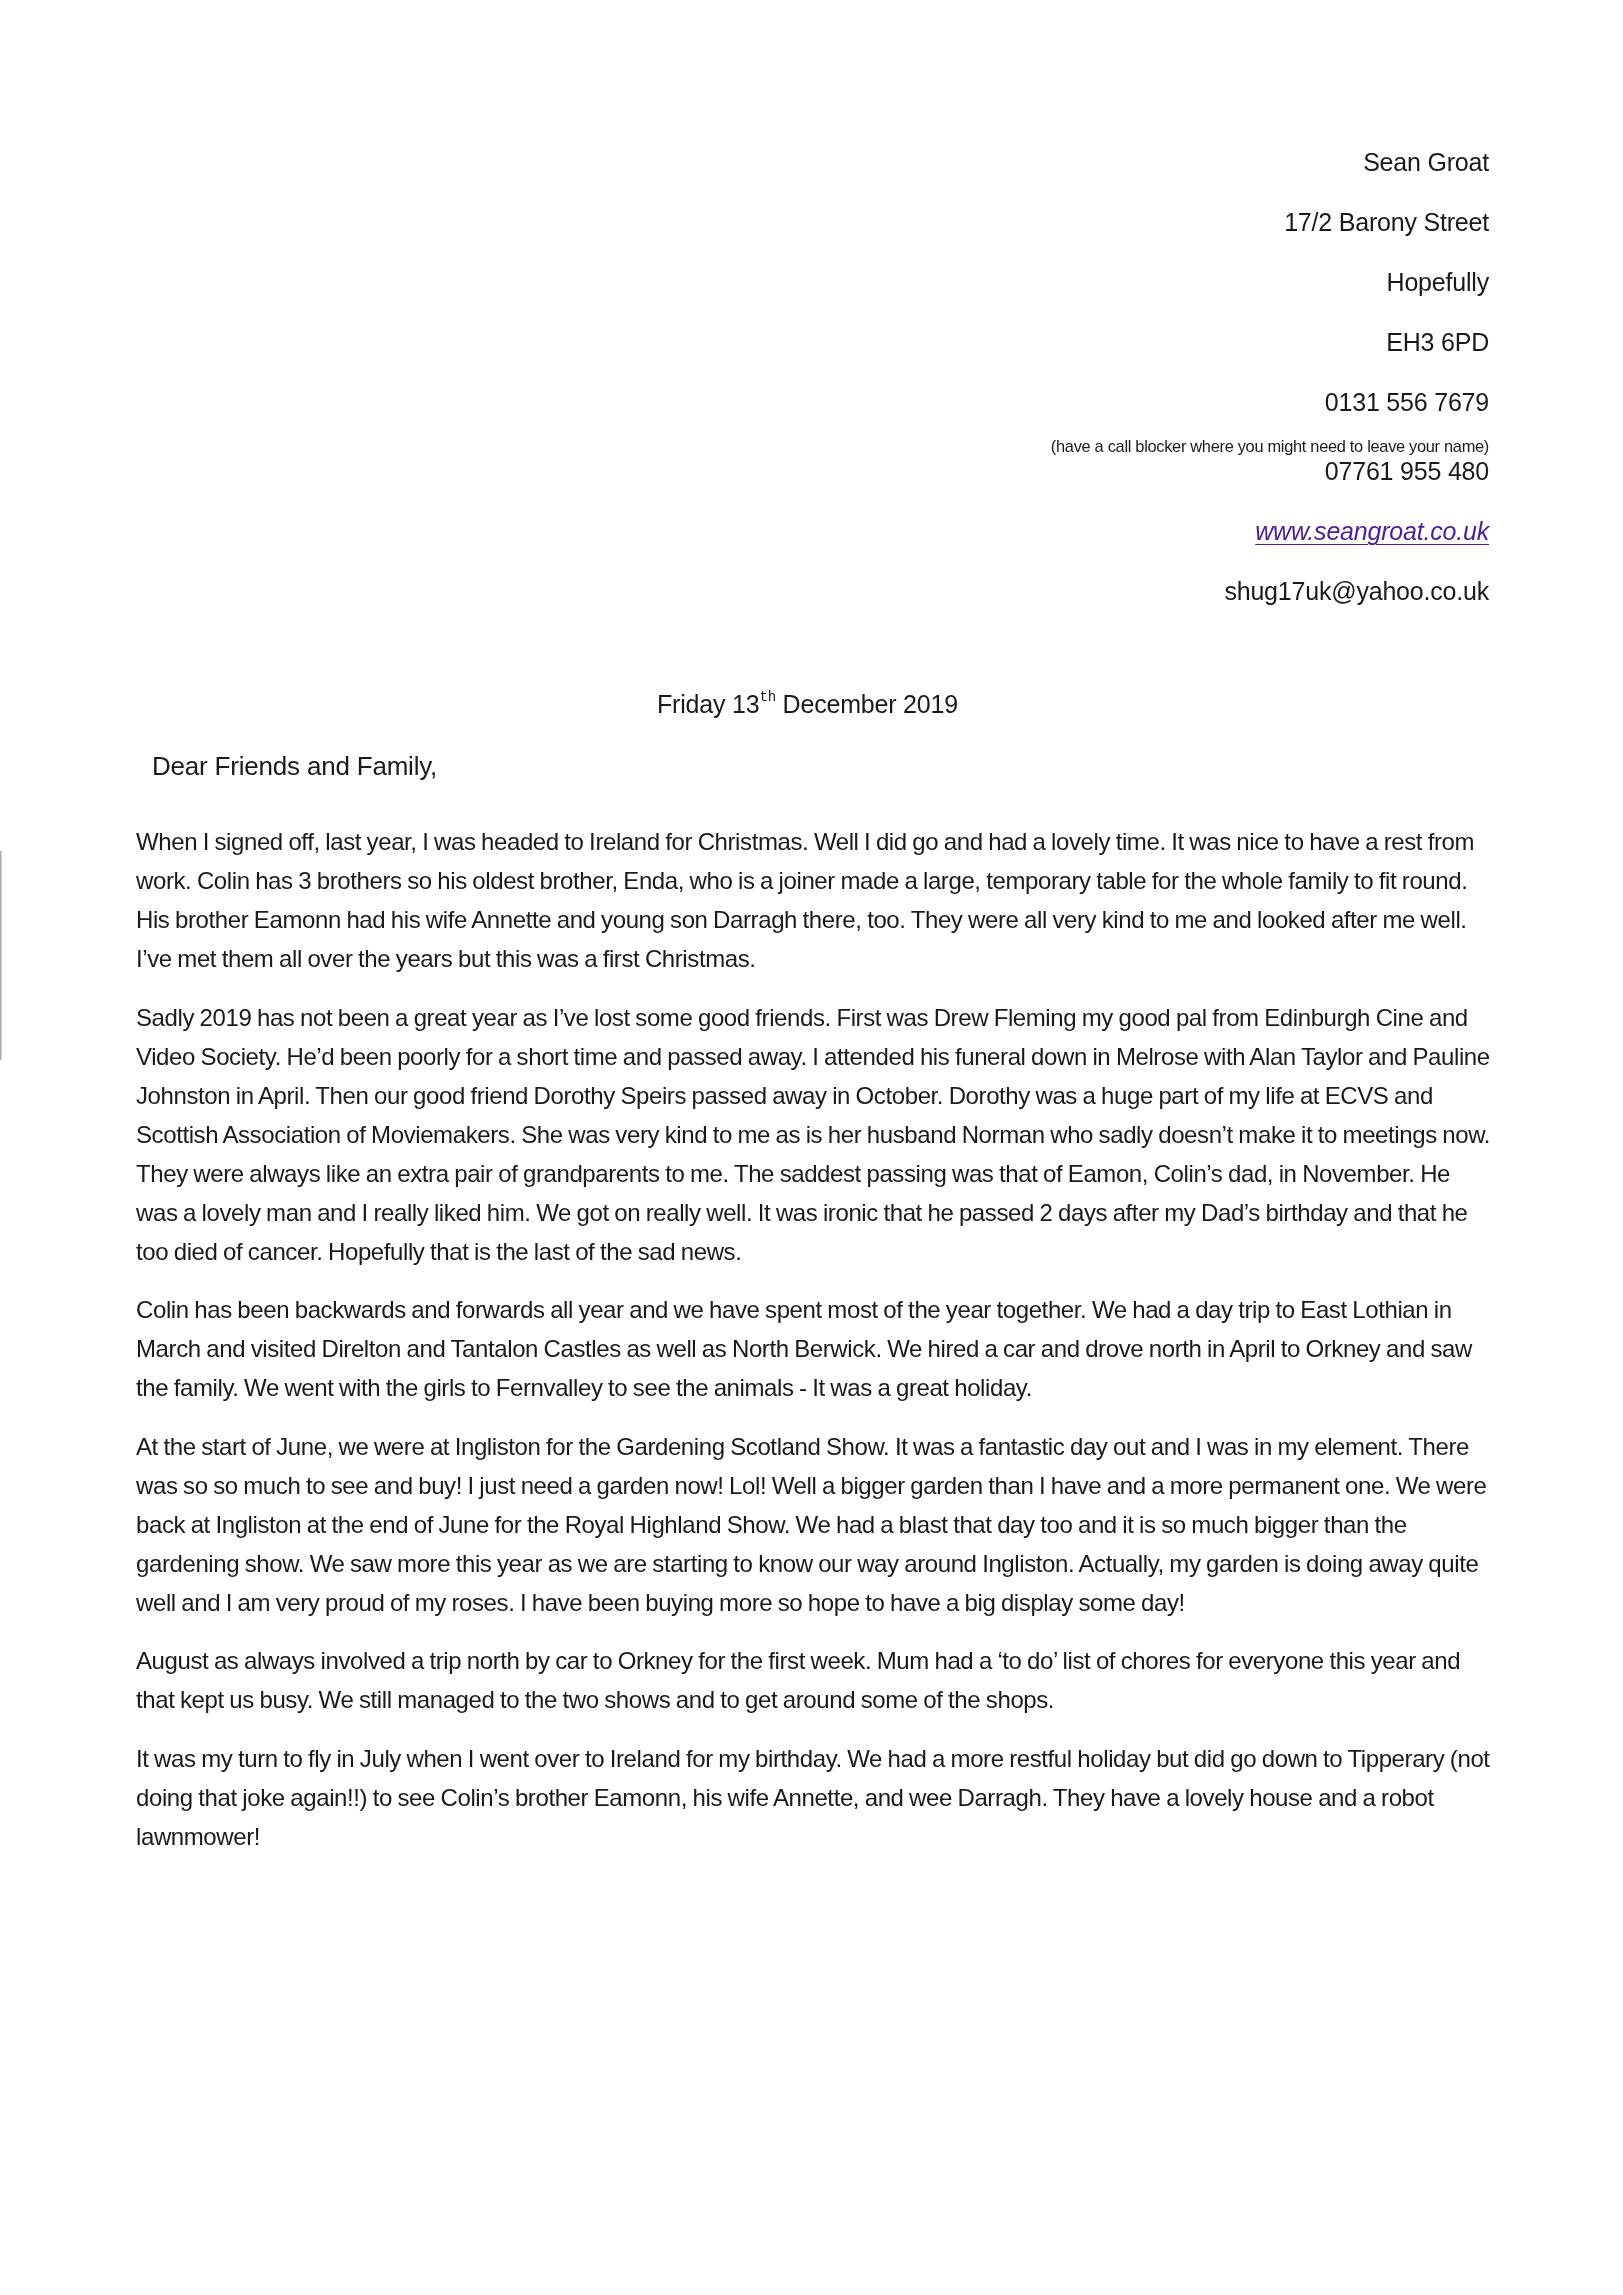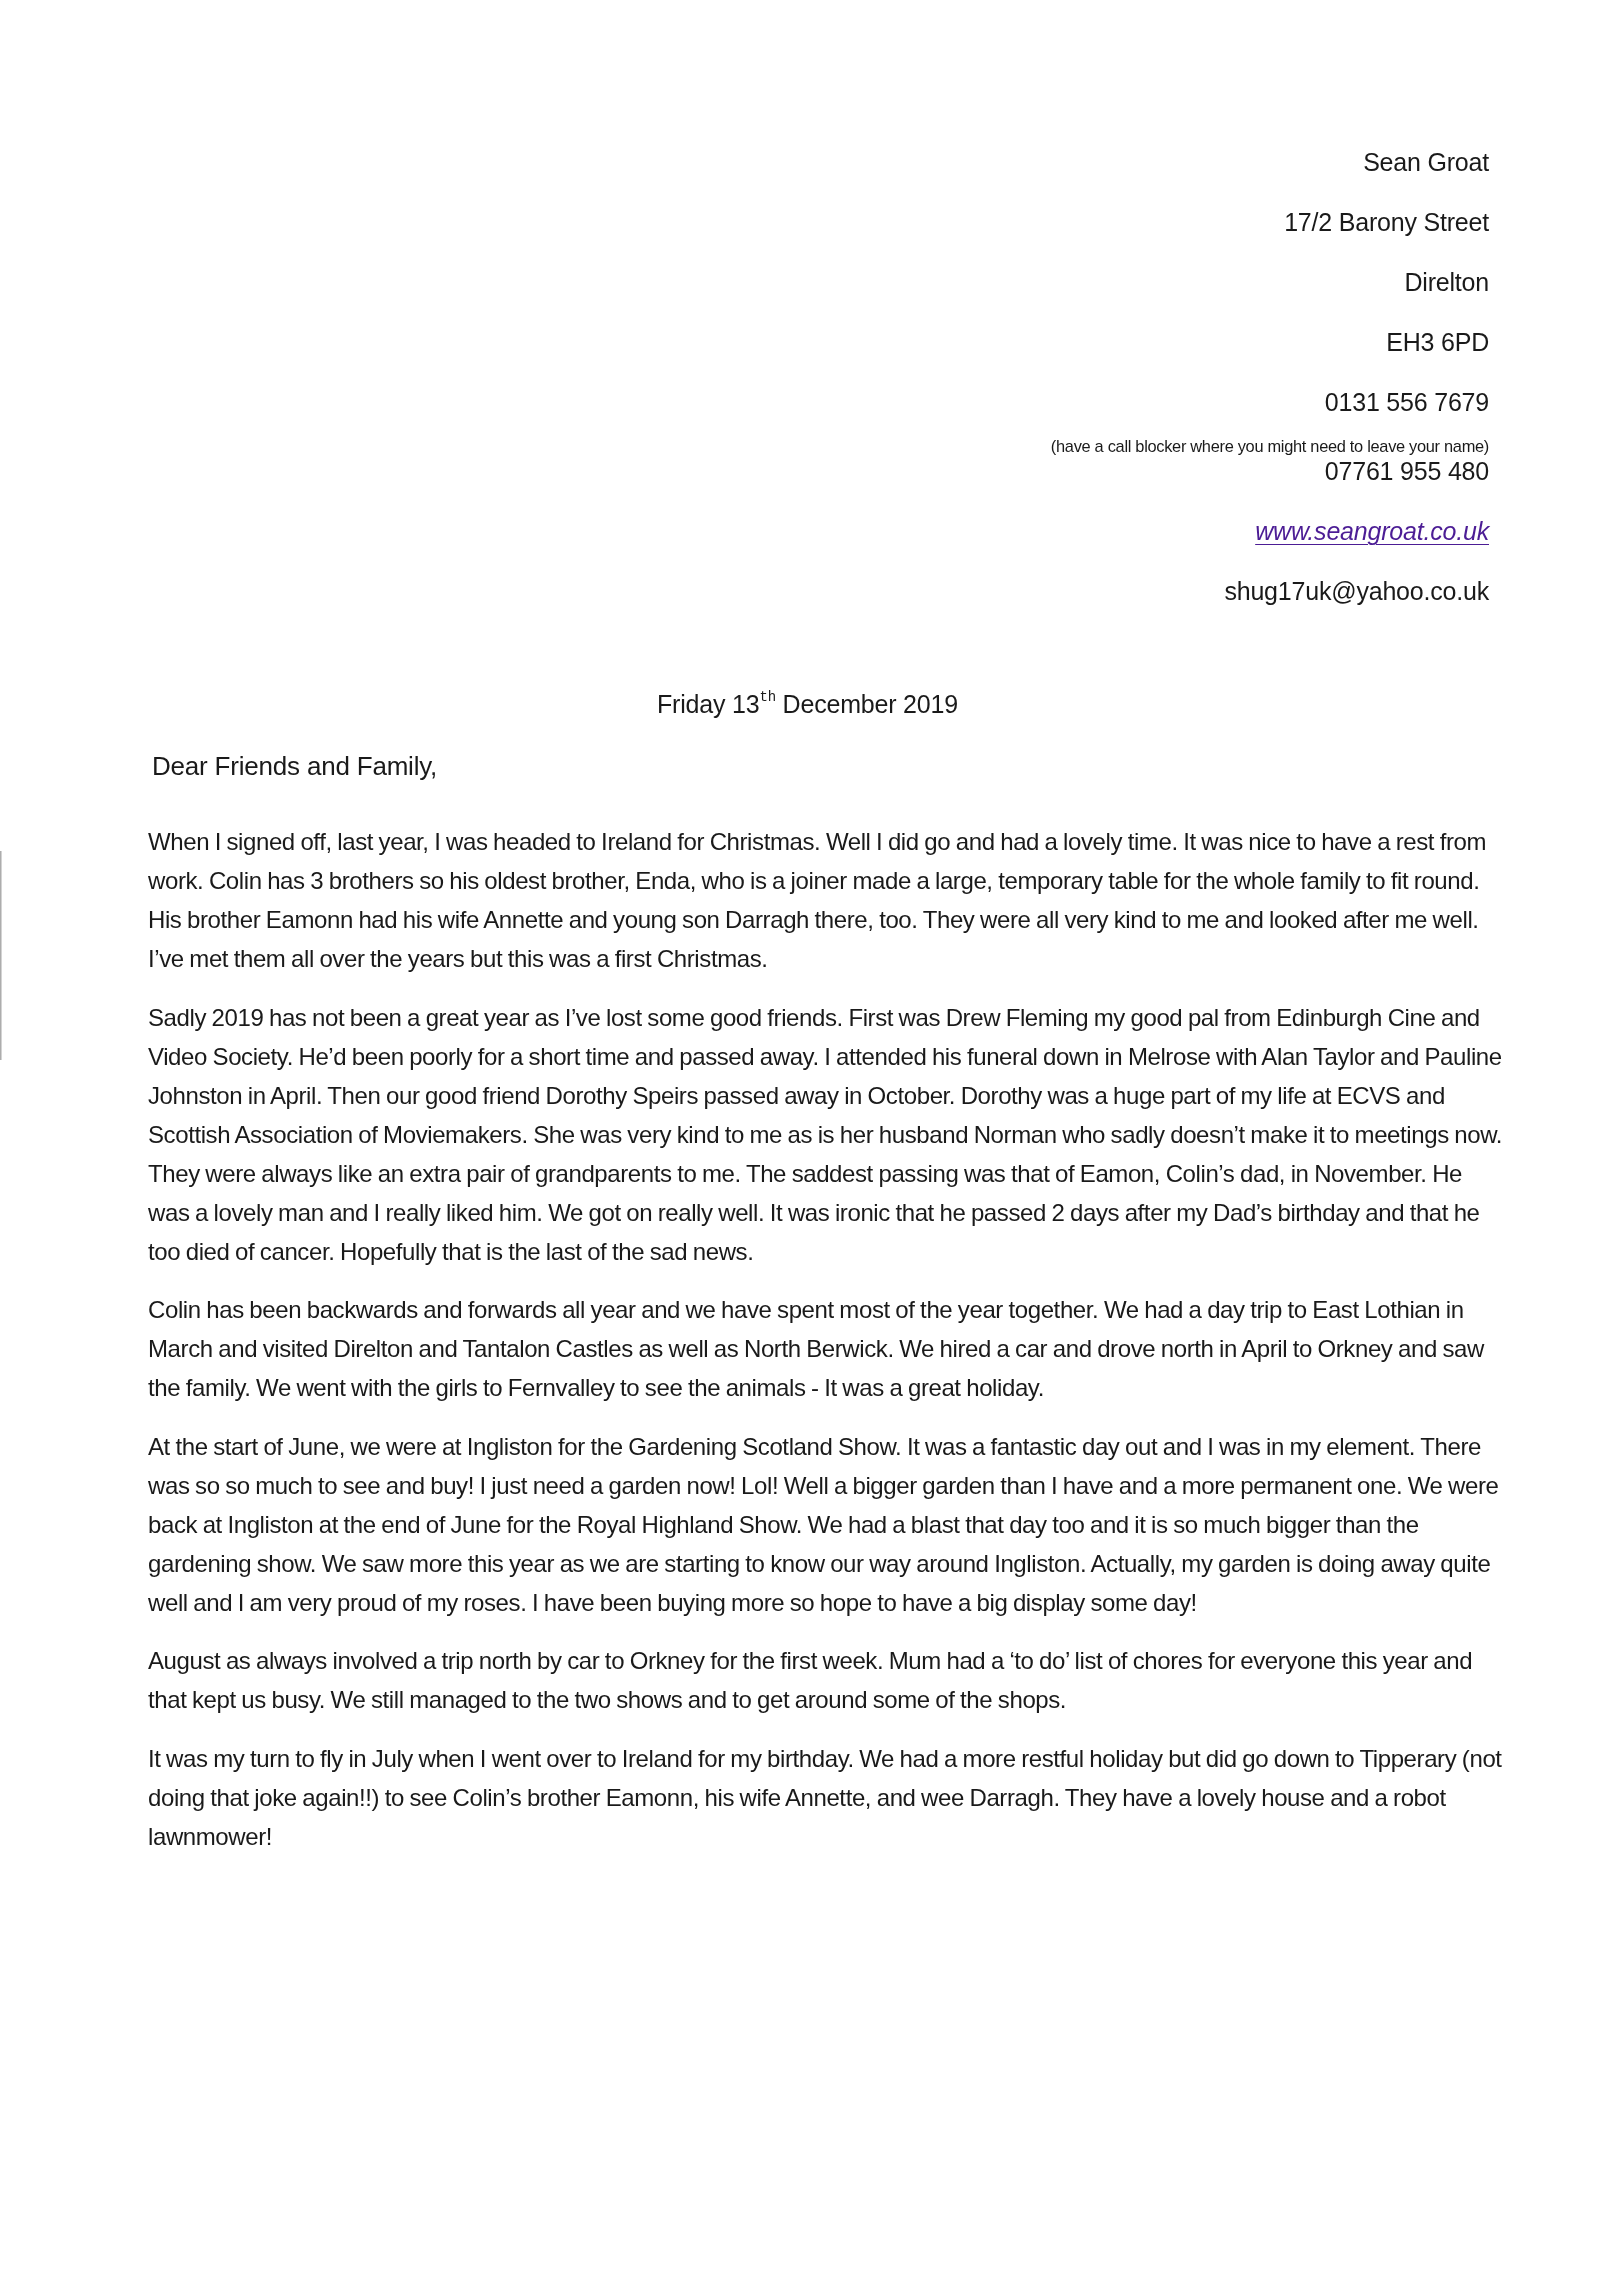--- a/index.html
+++ b/index.html
@@ -81,21 +81,21 @@
     position: absolute;
     left: 152px;
     top: 751px;
     font-size: 26px;
     line-height: 30px;
     white-space: nowrap;
     letter-spacing: -0.2px;
   }
   .body-text {
     position: absolute;
-    left: 148px;
+    left: 136px;
     top: 822px;
     width: 1361px;
   }
   .body-text p {
     margin: 0 0 19.6px 0;
     font-size: 24px;
     line-height: 39px;
     letter-spacing: -0.4px;
     word-spacing: -0.7px;
   }
@@ -103,21 +103,21 @@
 </head>
 <body>
 
 <div class="scan-edge"></div>
 
 <div class="page">
 
   <div class="address-block">
     <div class="address-line">Sean Groat</div>
     <div class="address-line">17/2 Barony Street</div>
-    <div class="address-line">Direlton</div>
+    <div class="address-line">Hopefully</div>
     <div class="address-line">EH3 6PD</div>
     <div class="address-line">0131 556 7679</div>
     <div class="address-note">(have a call blocker where you might need to leave your name)</div>
     <div class="address-line">07761 955 480</div>
     <div class="address-line">
       <span class="address-link">www.seangroat.co.uk</span>
     </div>
     <div class="address-line">shug17uk@yahoo.co.uk</div>
   </div>
 

